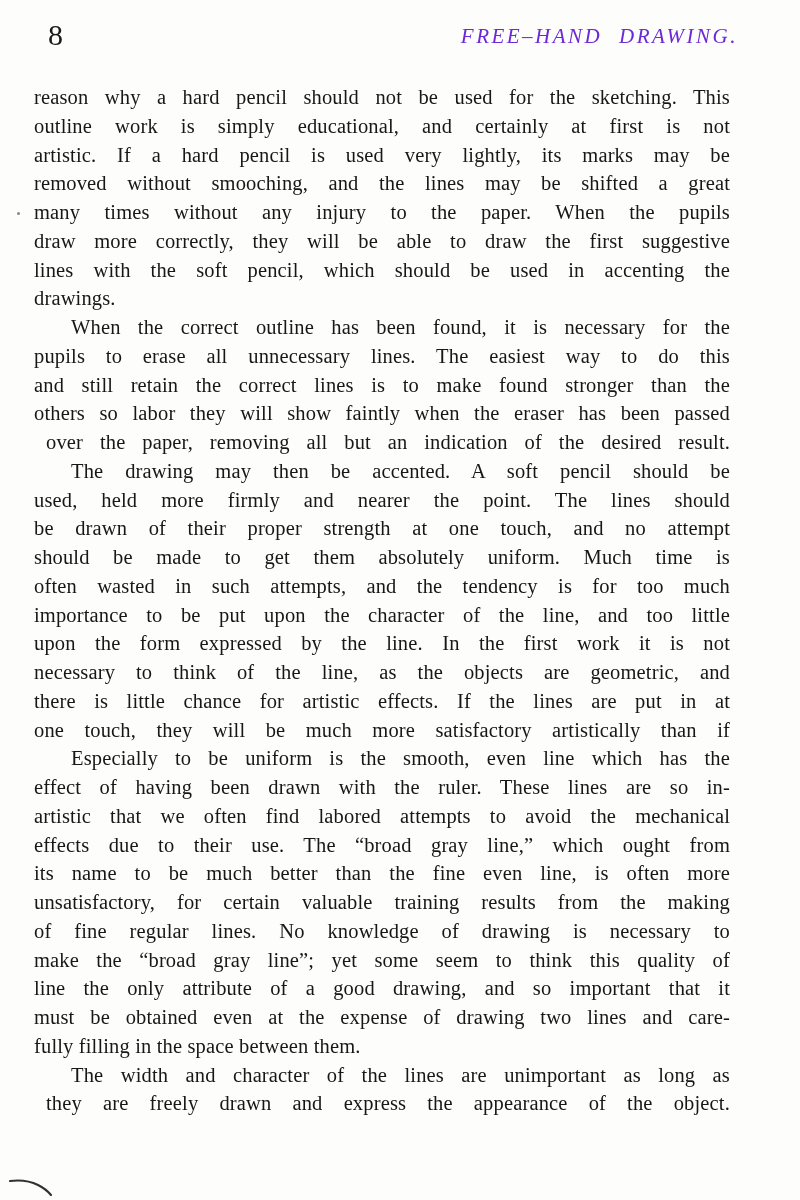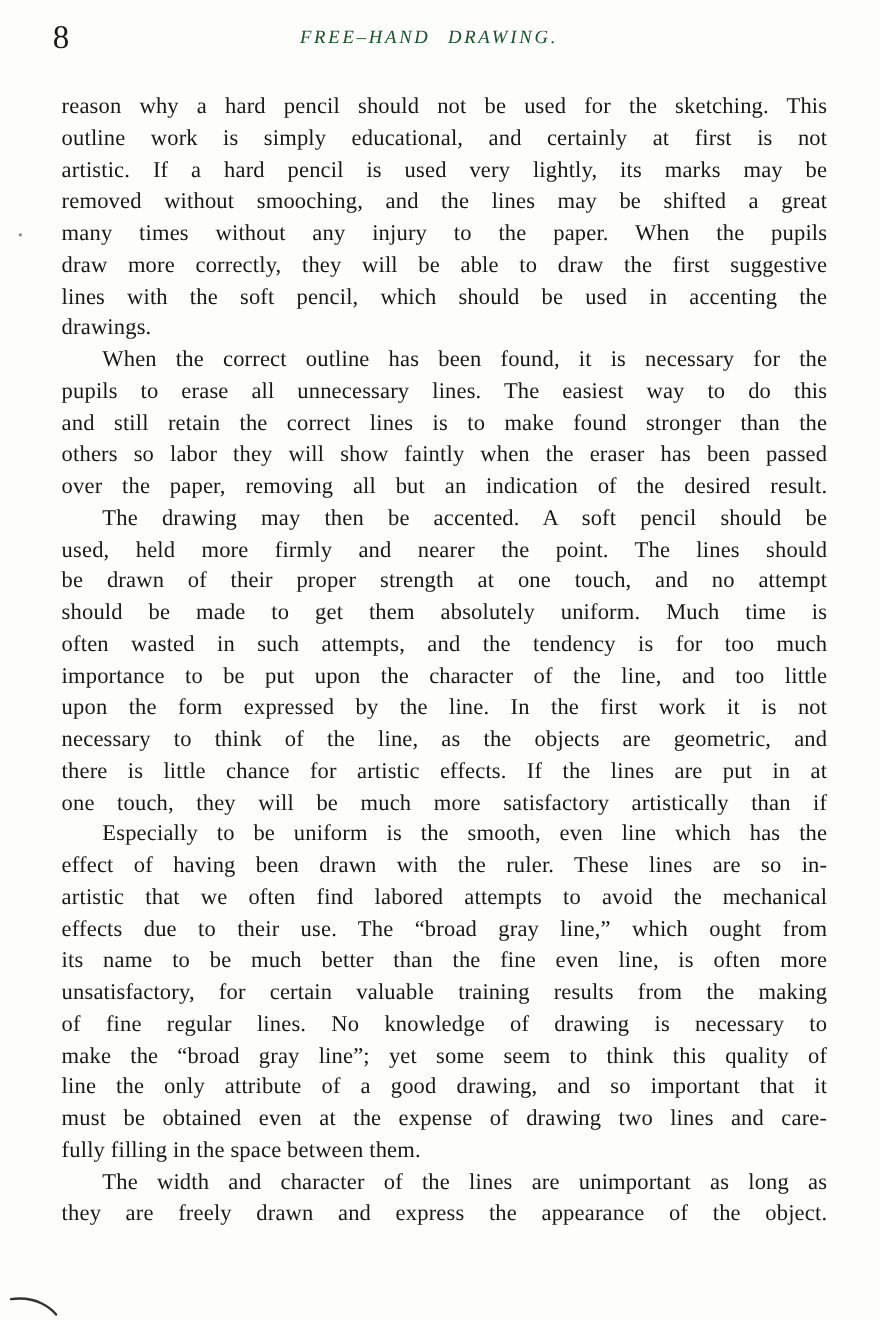--- a/index.html
+++ b/index.html
@@ -31,53 +31,54 @@
     font-size: 30px;
     line-height: 34px;
     color: #1a1a1a;
   }
   .running-title {
     position: absolute;
     left: 0;
     right: 0;
     top: 8px;
     margin: 0;
-    text-align: center;
+    text-align: right;
     font-style: italic;
     font-weight: 400;
-    font-size: 17px;
+    font-size: 21px;
     letter-spacing: 2.5px;
     word-spacing: 9px;
-    color: #14532d;
+    color: #6d28d9;
   }
   
   .text-block {
     position: absolute;
     top: 83px;
-    left: 56px;
+    left: 34px;
     width: 696px;
   }
   .line {
     font-size: 20.5px;
     line-height: 28.75px;
     letter-spacing: 0.15px;
     white-space: normal;
     text-align: justify;
     text-align-last: justify;
     text-justify: inter-word;
     color: #171717;
   }
   .line.indent {
     text-indent: 37px;
   }
   .line.para-end {
     text-align-last: left;
   }
   .line.para-end.justified {
     text-align-last: justify;
+    margin-left: 12px;
   }
   
   .artifact-curve {
     position: absolute;
     left: 4px;
     top: 1172px;
     pointer-events: none;
   }
   .artifact-dot {
     position: absolute;

